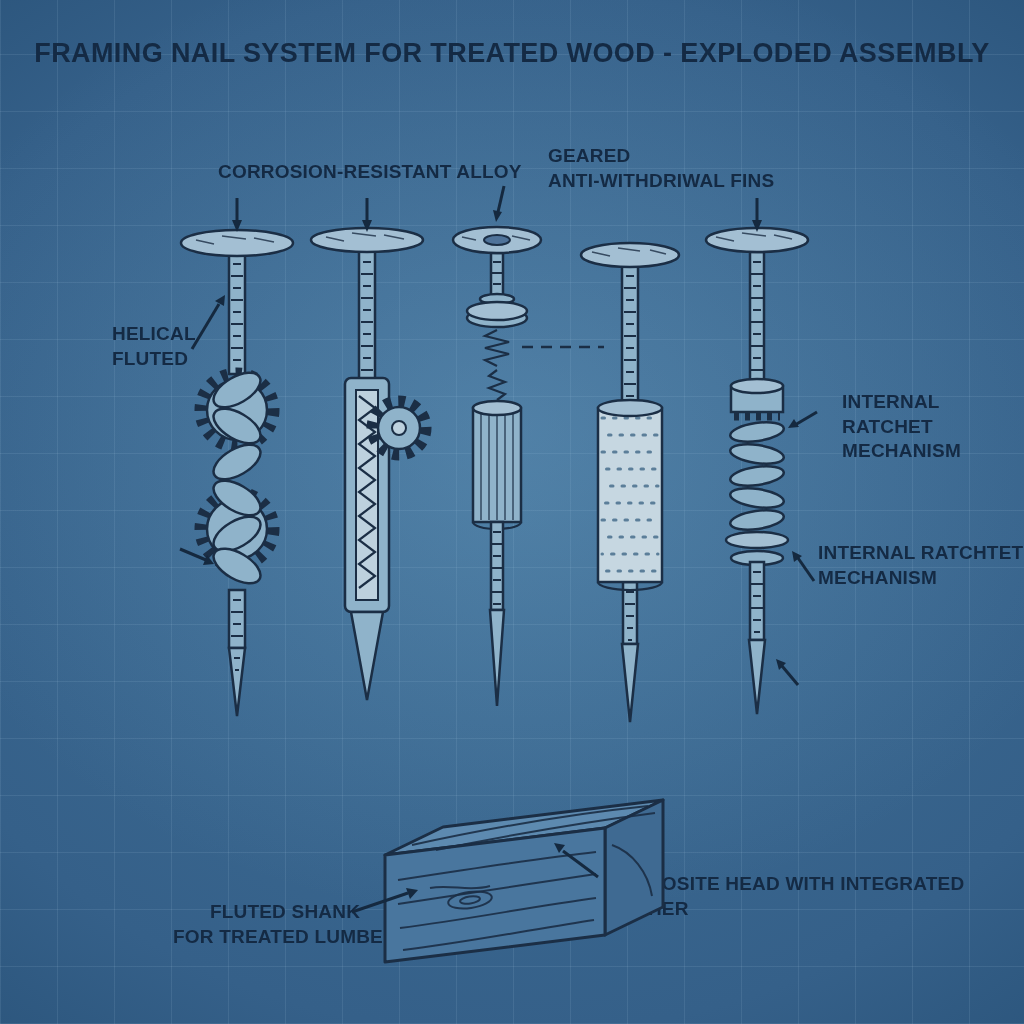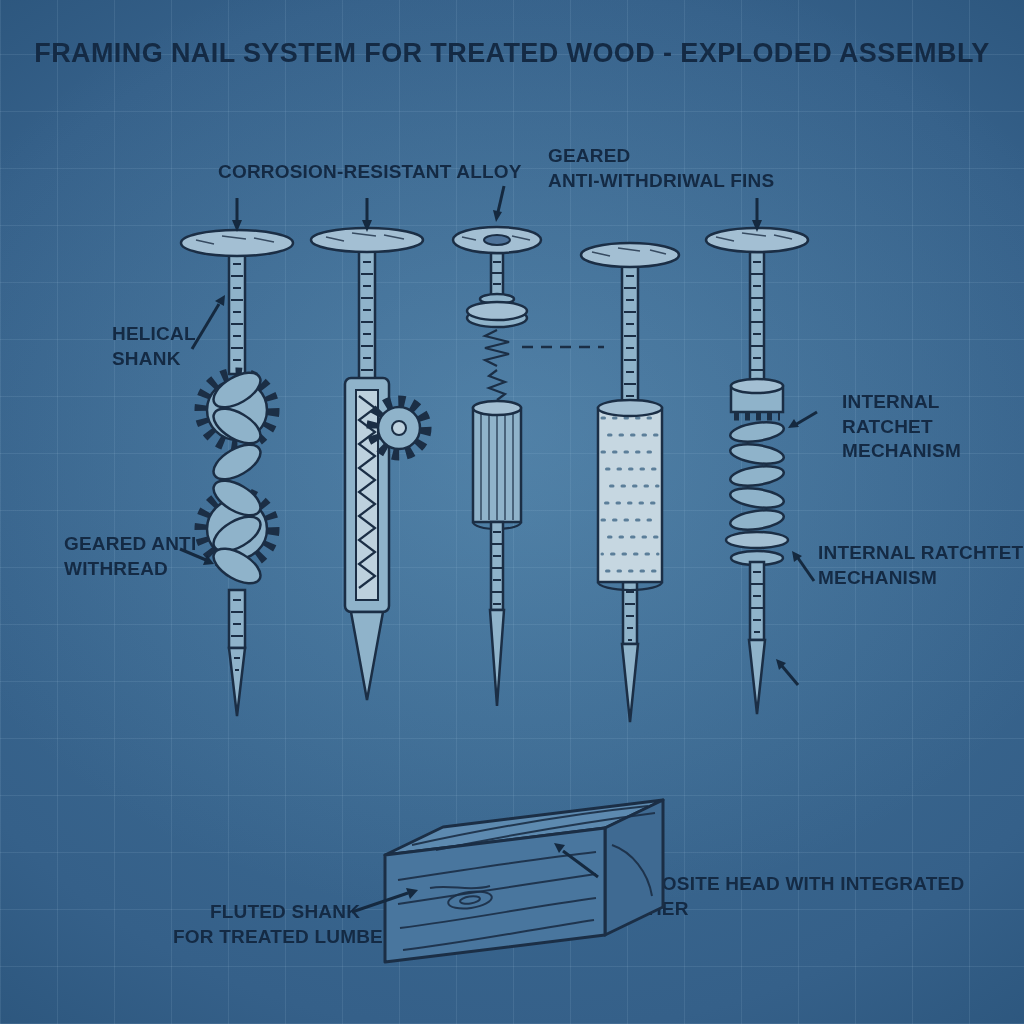--- a/index.html
+++ b/index.html
@@ -37,23 +37,21 @@
 <body>
 
 <div class="stage">
 
   <div class="title">FRAMING NAIL SYSTEM FOR TREATED WOOD - EXPLODED ASSEMBLY</div>
 
   <div class="label" style="left:218px; top:160px;">CORROSION-RESISTANT ALLOY</div>
   <div class="label" style="left:528px; top:144px;margin-left:20px;">GEARED
 ANTI-WITHDRIWAL FINS</div>
   <div class="label" style="left:112px; top:322px;">HELICAL
-SHANK</div>
-  <div class="label" style="left:64px; top:532px;">GEARED ANTI
-WITHREAD</div>
+FLUTED</div>
   <div class="label" style="left:842px; top:390px;">INTERNAL RATCHET
 MECHANISM</div>
   <div class="label" style="left:818px; top:541px;">INTERNAL RATCHTET
 MECHANISM</div>
   <div class="label center" style="left:155px; top:900px; width:260px;">FLUTED SHANK
 FOR TREATED LUMBER</div>
   <div class="label" style="left:604px; top:872px;">COMPOSITE HEAD WITH INTEGRATED
 WASHER</div>
 
   <svg class="canvas" width="1024" height="1024" viewBox="0 0 1024 1024">

